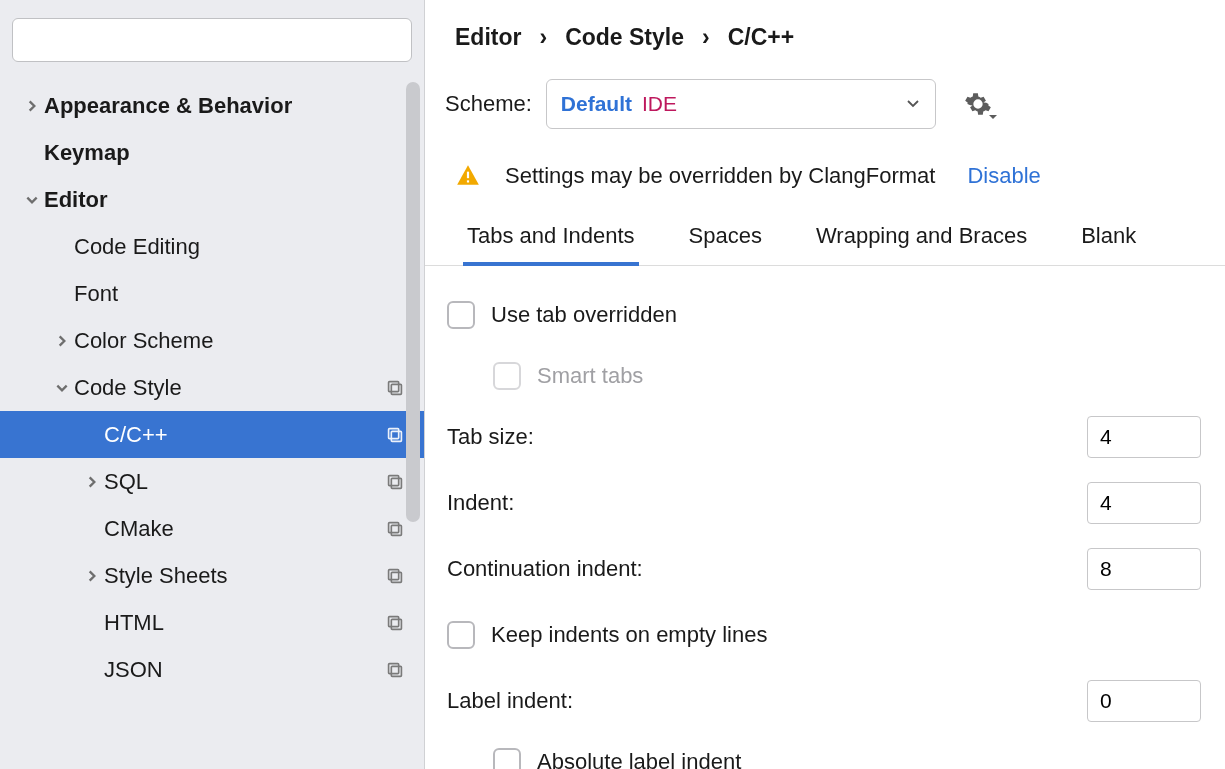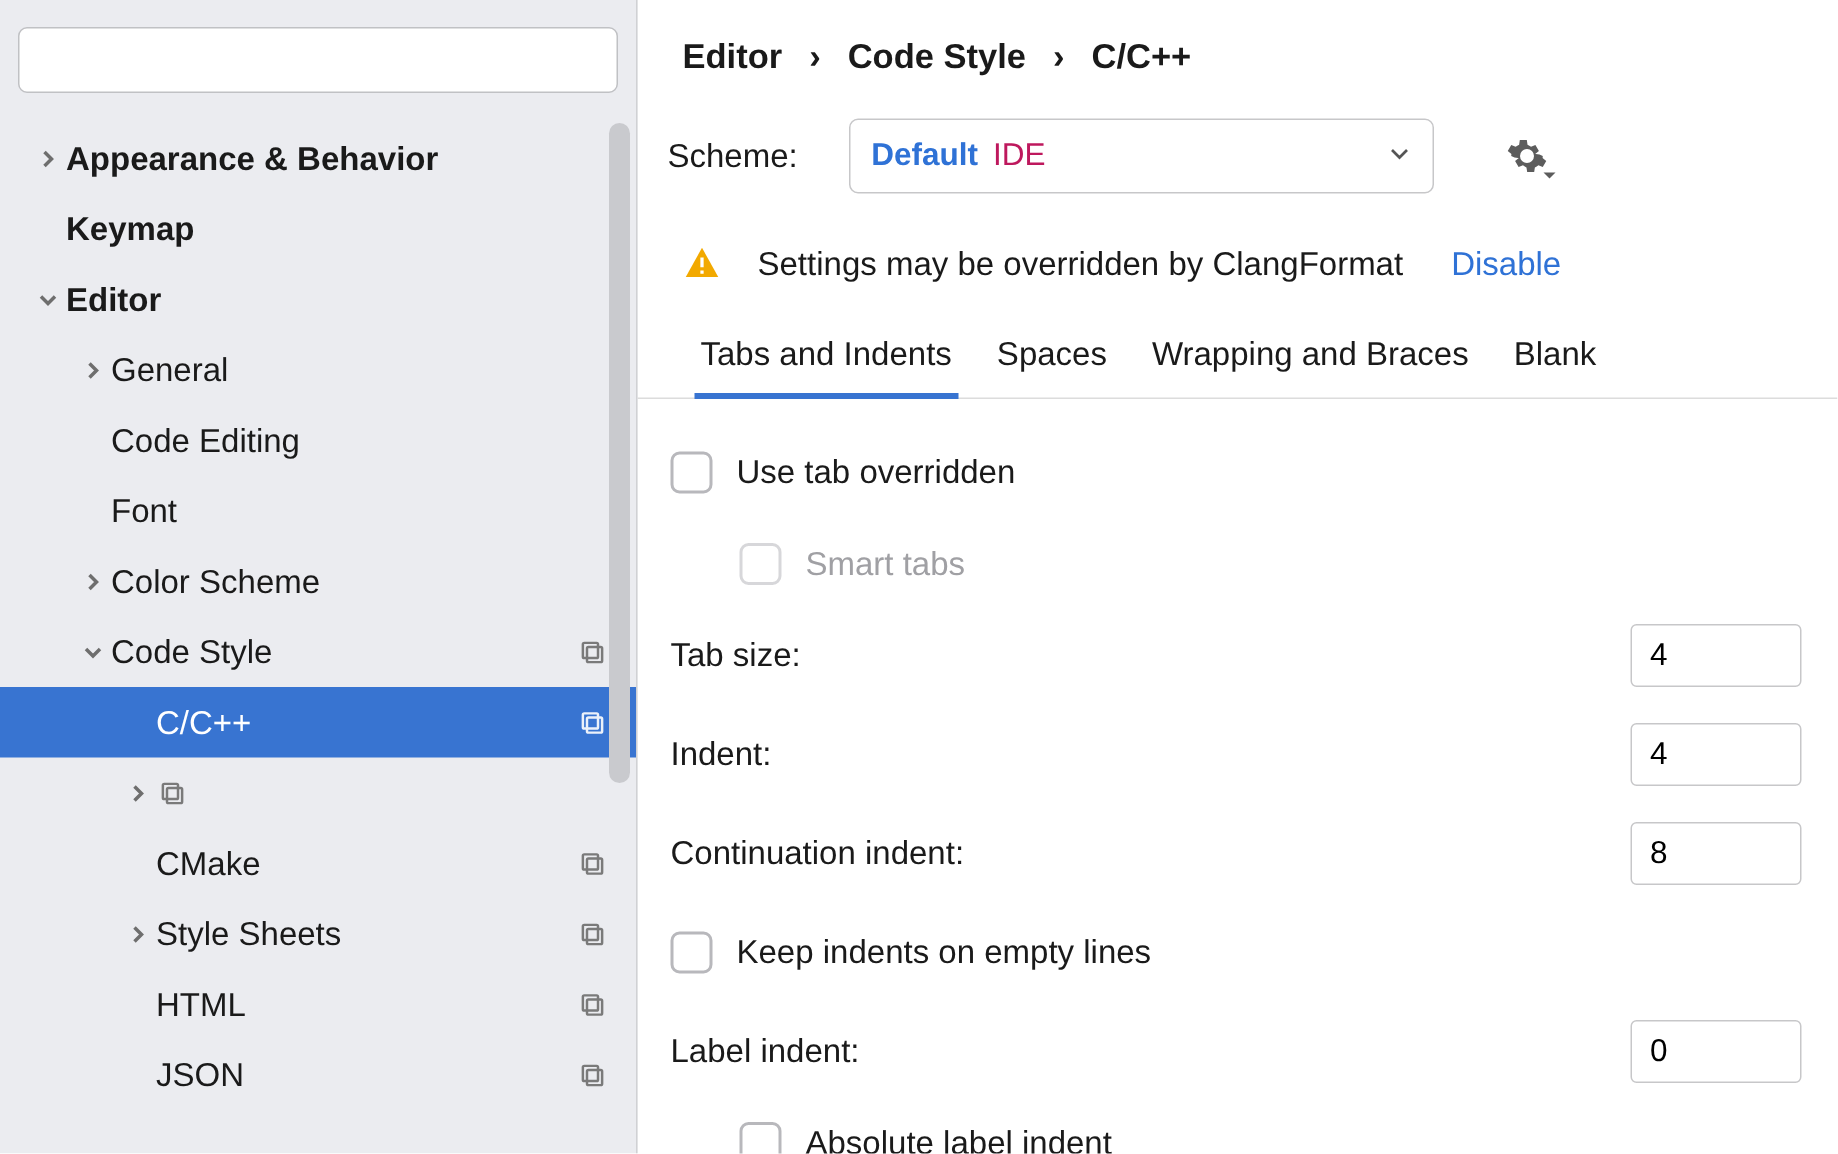--- a/index.html
+++ b/index.html
@@ -109,21 +109,21 @@
       font-size: 23px;
       font-weight: 700;
     }
     .breadcrumb .sep {
       font-weight: 700;
       color: #1a1a1a;
     }
     .scheme-row {
       display: flex;
       align-items: center;
-      gap: 34px;
+      gap: 14px;
       padding: 14px 30px 24px 20px;
     }
     .scheme-label { font-size: 22px; }
     .scheme-select {
       display: flex;
       align-items: center;
       border: 1px solid #c7c7c9;
       border-radius: 6px;
       height: 50px;
       padding: 0 14px;
@@ -151,21 +151,21 @@
       display: flex;
       align-items: flex-start;
       gap: 24px;
       padding: 10px 24px 24px 30px;
       font-size: 22px;
     }
     .warning-row .warn-icon { color: #f2a100; display: flex; }
     .warning-row .disable-link { color: #2f72d6; cursor: pointer; margin-left: 8px; }
     .tabs {
       display: flex;
-      gap: 30px;
+      gap: 54px;
       padding: 0 30px 0 42px;
       border-bottom: 1px solid #dcdcdc;
       font-size: 22px;
     }
     .tab {
       padding: 10px 0 16px 0;
       cursor: pointer;
       position: relative;
     }
     .tab.active {
@@ -247,73 +247,66 @@
       </div>
       <div class="tree-item bold" style="padding-left: 20px;">
         <span class="arrow">
           <svg width="14" height="14" viewBox="0 0 12 12">
             <path d="M2 4 L6 8 L10 4" fill="none" stroke="currentColor" stroke-width="2"></path>
           </svg>
         </span>
         <span class="label">Editor</span>
       </div>
       <div class="tree-item" style="padding-left: 50px;">
+        <span class="arrow"></span>
+        <span class="label">Code Editing</span>
+      </div>
+      <div class="tree-item" style="padding-left: 50px;">
+        <span class="arrow"></span>
+        <span class="label">Font</span>
+      </div>
+      <div class="tree-item" style="padding-left: 50px;">
         <span class="arrow">
           <svg width="14" height="14" viewBox="0 0 12 12">
             <path d="M4 2 L8 6 L4 10" fill="none" stroke="currentColor" stroke-width="2"></path>
           </svg>
         </span>
-        <span class="label">General</span>
+        <span class="label">Color Scheme</span>
       </div>
       <div class="tree-item" style="padding-left: 50px;">
-        <span class="arrow"></span>
-        <span class="label">Code Editing</span>
-      </div>
-      <div class="tree-item" style="padding-left: 50px;">
-        <span class="arrow"></span>
-        <span class="label">Font</span>
-      </div>
-      <div class="tree-item" style="padding-left: 50px;">
+        <span class="arrow">
+          <svg width="14" height="14" viewBox="0 0 12 12">
+            <path d="M2 4 L6 8 L10 4" fill="none" stroke="currentColor" stroke-width="2"></path>
+          </svg>
+        </span>
+        <span class="label">Code Style</span>
+        <span class="copy-icon">
+          <svg width="22" height="22" viewBox="0 0 24 24" fill="none" stroke="currentColor" stroke-width="1.8">
+            <rect x="8" y="8" width="11" height="11" rx="1"></rect>
+            <rect x="5" y="5" width="11" height="11" rx="1"></rect>
+          </svg>
+        </span>
+      </div>
+      <div class="tree-item selected" style="padding-left: 80px;">
+        <span class="arrow"></span>
+        <span class="label">C/C++</span>
+        <span class="copy-icon">
+          <svg width="22" height="22" viewBox="0 0 24 24" fill="none" stroke="currentColor" stroke-width="1.8">
+            <rect x="8" y="8" width="11" height="11" rx="1"></rect>
+            <rect x="5" y="5" width="11" height="11" rx="1"></rect>
+          </svg>
+        </span>
+      </div>
+      <div class="tree-item" style="padding-left: 80px;">
         <span class="arrow">
           <svg width="14" height="14" viewBox="0 0 12 12">
             <path d="M4 2 L8 6 L4 10" fill="none" stroke="currentColor" stroke-width="2"></path>
           </svg>
         </span>
-        <span class="label">Color Scheme</span>
-      </div>
-      <div class="tree-item" style="padding-left: 50px;">
-        <span class="arrow">
-          <svg width="14" height="14" viewBox="0 0 12 12">
-            <path d="M2 4 L6 8 L10 4" fill="none" stroke="currentColor" stroke-width="2"></path>
-          </svg>
-        </span>
-        <span class="label">Code Style</span>
-        <span class="copy-icon">
-          <svg width="22" height="22" viewBox="0 0 24 24" fill="none" stroke="currentColor" stroke-width="1.8">
-            <rect x="8" y="8" width="11" height="11" rx="1"></rect>
-            <rect x="5" y="5" width="11" height="11" rx="1"></rect>
-          </svg>
-        </span>
-      </div>
-      <div class="tree-item selected" style="padding-left: 80px;">
-        <span class="arrow"></span>
-        <span class="label">C/C++</span>
-        <span class="copy-icon">
-          <svg width="22" height="22" viewBox="0 0 24 24" fill="none" stroke="currentColor" stroke-width="1.8">
-            <rect x="8" y="8" width="11" height="11" rx="1"></rect>
-            <rect x="5" y="5" width="11" height="11" rx="1"></rect>
-          </svg>
-        </span>
-      </div>
-      <div class="tree-item" style="padding-left: 80px;">
-        <span class="arrow">
-          <svg width="14" height="14" viewBox="0 0 12 12">
-            <path d="M4 2 L8 6 L4 10" fill="none" stroke="currentColor" stroke-width="2"></path>
-          </svg>
-        </span>
+        <span class="label">SQL</span>
         <span class="copy-icon">
           <svg width="22" height="22" viewBox="0 0 24 24" fill="none" stroke="currentColor" stroke-width="1.8">
             <rect x="8" y="8" width="11" height="11" rx="1"></rect>
             <rect x="5" y="5" width="11" height="11" rx="1"></rect>
           </svg>
         </span>
       </div>
       <div class="tree-item" style="padding-left: 80px;">
         <span class="arrow"></span>
         <span class="label">CMake</span>

